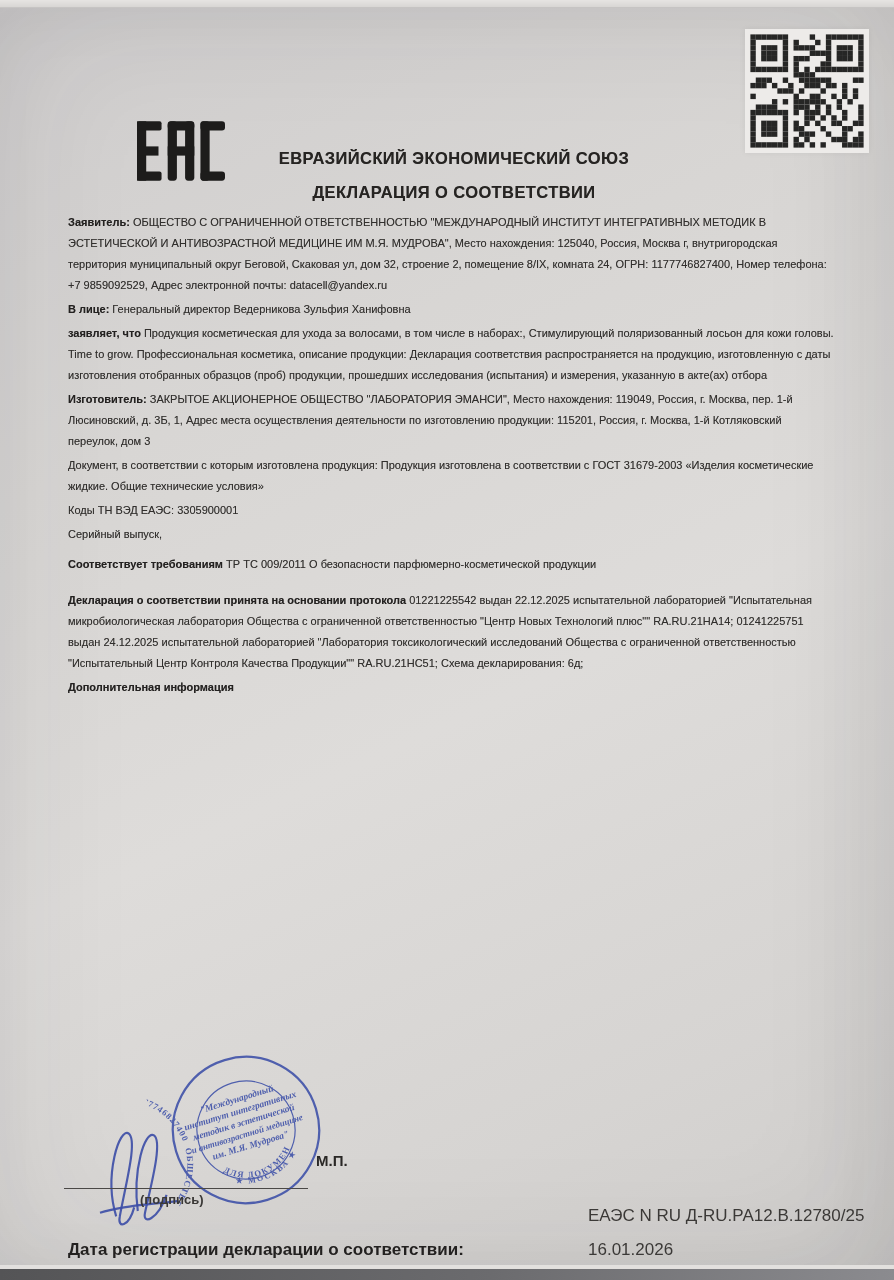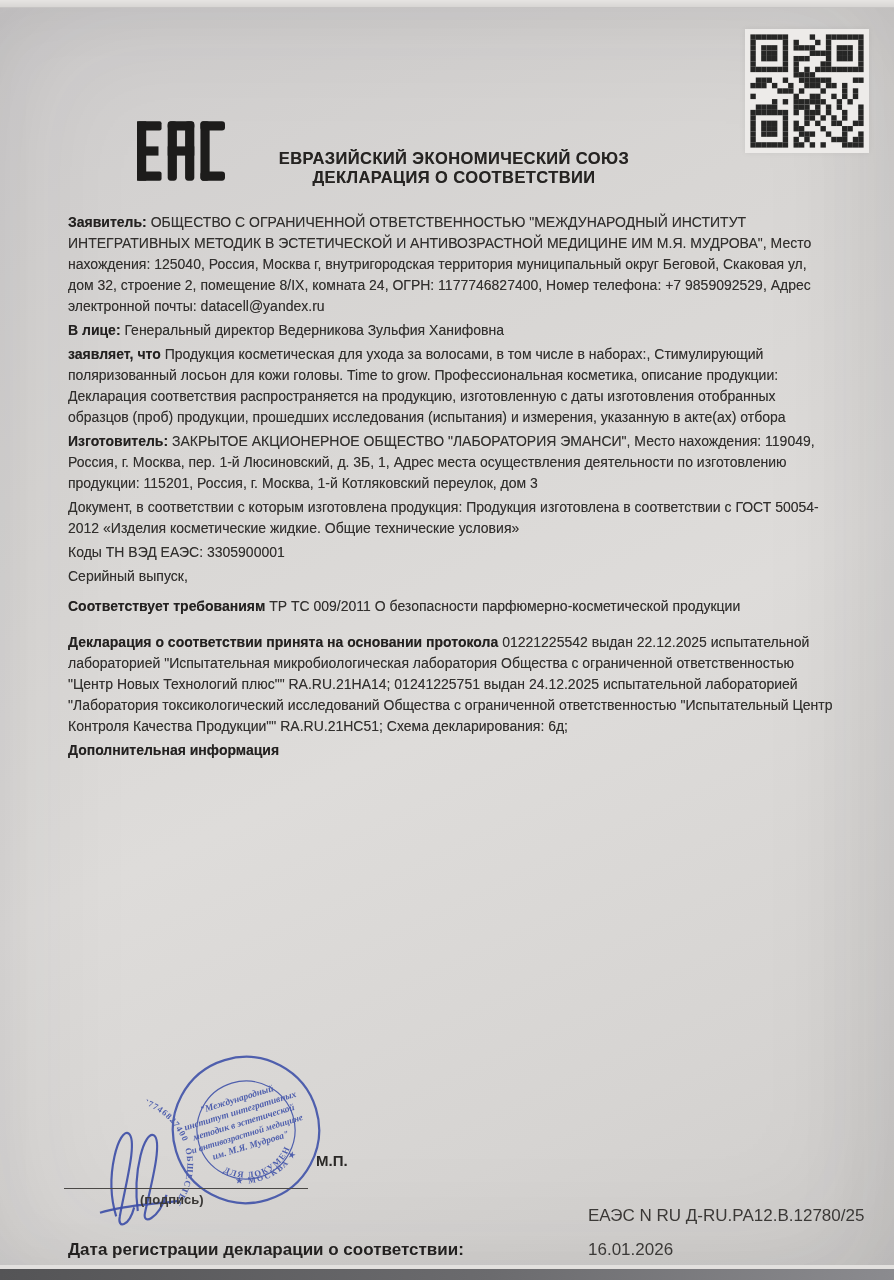--- a/index.html
+++ b/index.html
@@ -26,25 +26,25 @@
 
   
   .qr{position:absolute;left:745px;top:29px;width:124px;height:124px;
     background:#edebe9;box-shadow:0 0 6px rgba(0,0,0,.06);padding:0;}
   .qr svg{width:124px;height:124px;display:block;}
 
   
   .titles{position:absolute;left:0;top:149px;width:894px;text-align:center;padding-left:14px;box-sizing:border-box;}
   .title{font-weight:700;font-size:16.5px;letter-spacing:.4px;color:#262422;
     text-shadow:0 0 .5px rgba(70,68,66,.6);}
-  .title + .title{}
+  .title + .title{margin-top:15px;}
 
   
   .textcol{position:absolute;left:68px;top:212px;width:766px;color:#312f2d;
-    font-size:14px;line-height:21px;text-shadow:0 0 .5px rgba(80,78,76,.55);}
+    font-size:11px;line-height:21px;text-shadow:0 0 .5px rgba(80,78,76,.55);}
   .textcol p{margin:0 0 3px 0;}
   .textcol b{color:#232120;}
   p.gap-md{margin-top:9px;}
   p.gap-lg{margin-top:15px;}
   p.gap-xl{margin-top:42px;}
 
   
   .stamp{position:absolute;left:160px;top:1044px;width:172px;height:172px;
     transform:rotate(-17deg);opacity:.88;}
   .stamp svg{width:100%;height:100%;}
@@ -334,21 +334,21 @@
   <div class="titles">
     <div class="title">ЕВРАЗИЙСКИЙ ЭКОНОМИЧЕСКИЙ СОЮЗ</div>
     <div class="title">ДЕКЛАРАЦИЯ О СООТВЕТСТВИИ</div>
   </div>
 
   <div class="textcol">
     <p><b>Заявитель:</b> <span>ОБЩЕСТВО С ОГРАНИЧЕННОЙ ОТВЕТСТВЕННОСТЬЮ "МЕЖДУНАРОДНЫЙ ИНСТИТУТ ИНТЕГРАТИВНЫХ МЕТОДИК В ЭСТЕТИЧЕСКОЙ И АНТИВОЗРАСТНОЙ МЕДИЦИНЕ ИМ М.Я. МУДРОВА", Место нахождения: 125040, Россия, Москва г, внутригородская территория муниципальный округ Беговой, Скаковая ул, дом 32, строение 2, помещение 8/IX, комната 24, ОГРН: 1177746827400, Номер телефона: +7 9859092529, Адрес электронной почты: datacell@yandex.ru</span></p>
     <p><b>В лице:</b> <span>Генеральный директор Ведерникова Зульфия Ханифовна</span></p>
     <p><b>заявляет, что</b> <span>Продукция косметическая для ухода за волосами, в том числе в наборах:, Стимулирующий поляризованный лосьон для кожи головы. Time to grow. Профессиональная косметика, описание продукции: Декларация соответствия распространяется на продукцию, изготовленную с даты изготовления отобранных образцов (проб) продукции, прошедших исследования (испытания) и измерения, указанную в акте(ах) отбора</span></p>
     <p><b>Изготовитель:</b> <span>ЗАКРЫТОЕ АКЦИОНЕРНОЕ ОБЩЕСТВО "ЛАБОРАТОРИЯ ЭМАНСИ", Место нахождения: 119049, Россия, г. Москва, пер. 1-й Люсиновский, д. 3Б, 1, Адрес места осуществления деятельности по изготовлению продукции: 115201, Россия, г. Москва, 1-й Котляковский переулок, дом 3</span></p>
-    <p>Документ, в соответствии с которым изготовлена продукция: Продукция изготовлена в соответствии с ГОСТ 50054-2012 «Изделия косметические жидкие. Общие технические условия»</p>
+    <p>Документ, в соответствии с которым изготовлена продукция: Продукция изготовлена в соответствии с ГОСТ 31679-2003 «Изделия косметические жидкие. Общие технические условия»</p>
     <p>Коды ТН ВЭД ЕАЭС: 3305900001</p>
     <p>Серийный выпуск,</p>
     <p class="gap-md"><b>Соответствует требованиям</b> <span>ТР ТС 009/2011 О безопасности парфюмерно-косметической продукции</span></p>
     <p class="gap-lg"><b>Декларация о соответствии принята на основании протокола</b> <span>01221225542 выдан 22.12.2025 испытательной лабораторией "Испытательная микробиологическая лаборатория Общества с ограниченной ответственностью "Центр Новых Технологий плюс"" RA.RU.21НА14; 01241225751 выдан 24.12.2025 испытательной лабораторией "Лаборатория токсикологический исследований Общества с ограниченной ответственностью "Испытательный Центр Контроля Качества Продукции"" RA.RU.21НС51; Схема декларирования: 6д;</span></p>
     <p><b>Дополнительная информация</b></p>
   </div>
 
   <div class="stamp">
     <svg viewBox="0 0 200 200">
       <circle cx="100" cy="100" r="85" fill="none" stroke="#3c4fa8" stroke-width="2.6"></circle>

